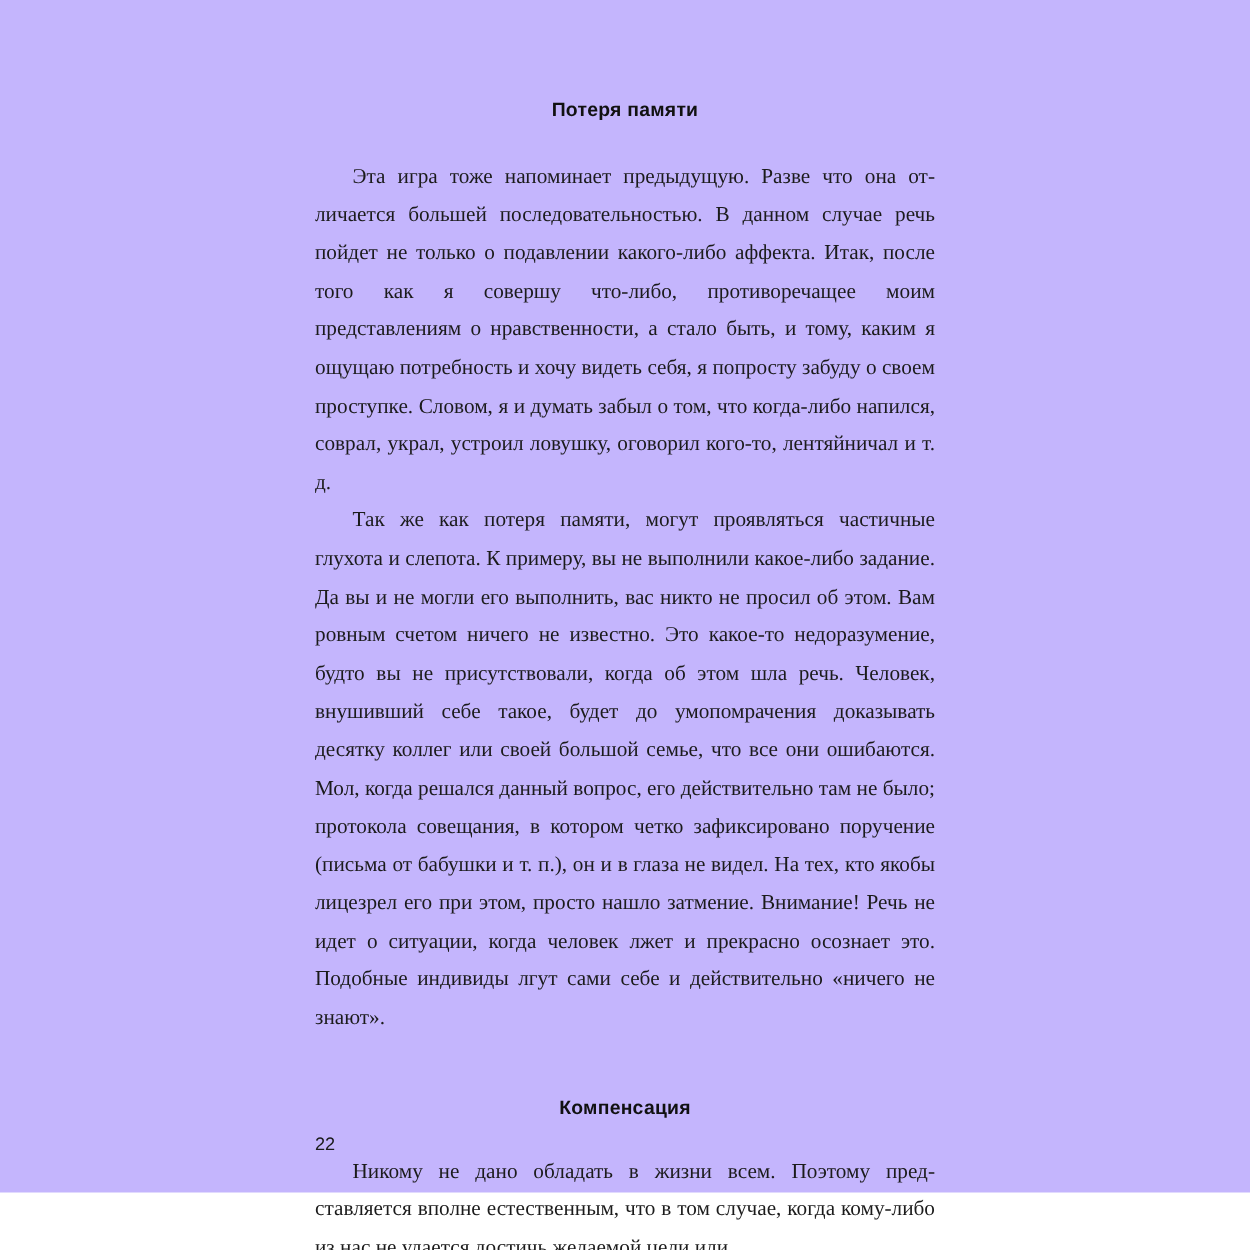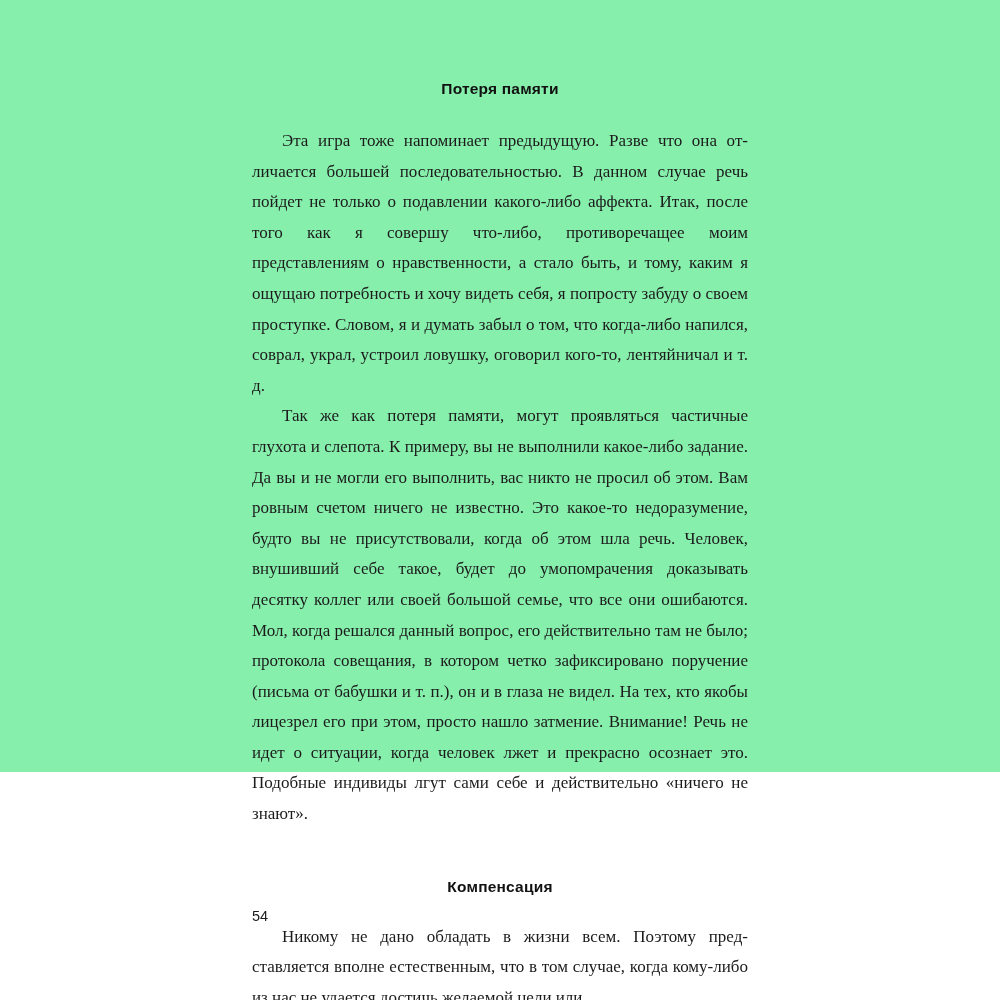--- a/index.html
+++ b/index.html
@@ -10,22 +10,22 @@
   body {
     width: 1000px;
     height: 1000px;
     overflow: hidden;
     font-family: "Liberation Serif", serif;
     color: #1a1a1a;
   }
   .page {
     position: relative;
     width: 1000px;
-    height: 772px;
-    background: #86efac;
+    height: 954px;
+    background: #c4b5fd;
     box-sizing: border-box;
   }
   .content {
     position: absolute;
     left: 252px;
     top: 80px;
     width: 496px;
   }
   .section-heading {
     font-family: "Liberation Sans", sans-serif;
@@ -76,15 +76,15 @@
     <p class="body-par indented">Эта игра тоже напоминает предыдущую. Разве что она от­личается большей последовательностью. В данном случае речь пойдет не только о подавлении какого-либо аффекта. Итак, после того как я совершу что-либо, противоречащее моим представлениям о нравственности, а стало быть, и тому, каким я ощущаю потребность и хочу видеть себя, я попросту забуду о своем проступке. Словом, я и думать забыл о том, что когда-либо напился, соврал, украл, устроил ловушку, оговорил кого-то, лентяйничал и т. д.</p>
 
     <p class="body-par indented">Так же как потеря памяти, могут проявляться частичные глухота и слепота. К примеру, вы не выполнили какое-либо задание. Да вы и не могли его выполнить, вас никто не просил об этом. Вам ровным счетом ничего не известно. Это какое-то недоразумение, будто вы не присутствовали, когда об этом шла речь. Человек, внушивший себе такое, будет до умопомраче­ния доказывать десятку коллег или своей большой семье, что все они ошибаются. Мол, когда решался данный вопрос, его действительно там не было; протокола совещания, в котором четко зафиксировано поручение (письма от бабушки и т. п.), он и в глаза не видел. На тех, кто якобы лицезрел его при этом, просто нашло затмение. Внимание! Речь не идет о ситуации, когда человек лжет и прекрасно осознает это. Подобные ин­дивиды лгут сами себе и действительно «ничего не знают».</p>
 
     <h2 class="section-heading heading-2">Компенсация</h2>
 
     <p class="body-par indented">Никому не дано обладать в жизни всем. Поэтому пред­ставляется вполне естественным, что в том случае, когда кому-либо из нас не удается достичь желаемой цели или</p>
 
   </div>
 
-  <div class="page-number">54</div>
+  <div class="page-number">22</div>
 
 </div>
 
 </body></html>

